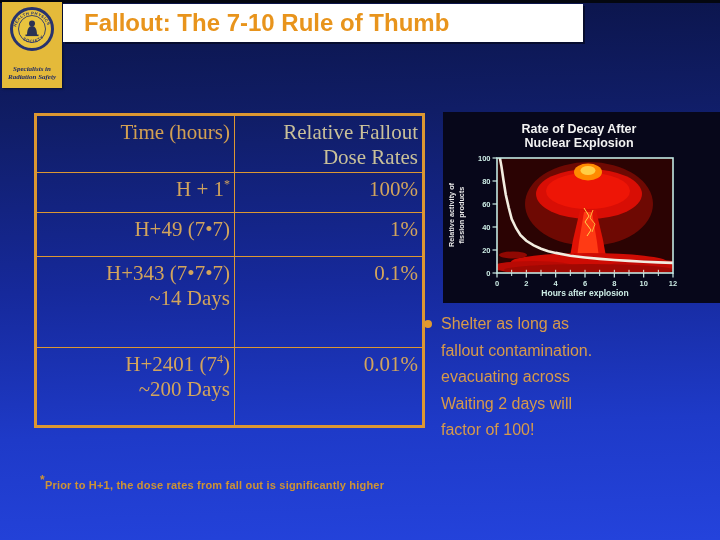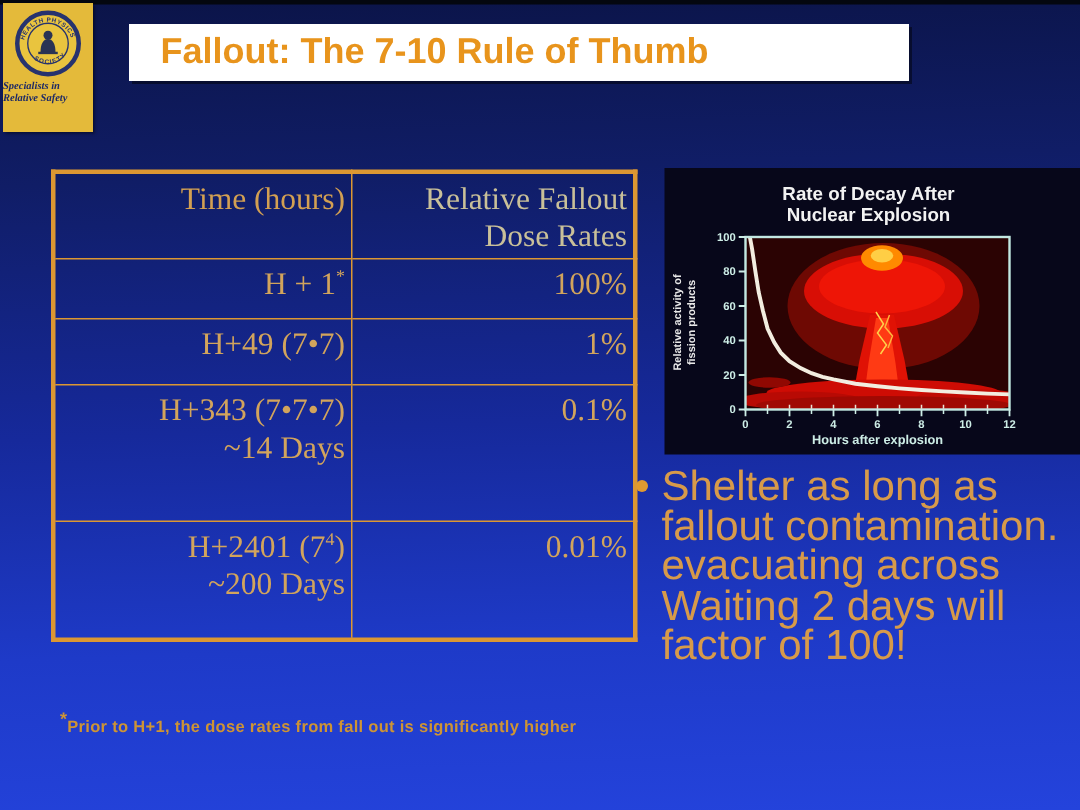--- a/index.html
+++ b/index.html
@@ -7,26 +7,26 @@
     position:relative;width:720px;height:540px;overflow:hidden;
     background:linear-gradient(178deg,#0b1448 0%,#101d66 22%,#16299b 52%,#1e3ac8 78%,#2443dc 100%);
     font-family:"Liberation Sans",sans-serif;
   }
   .top-edge{position:absolute;top:0;left:0;right:0;height:3px;background:#04070f;}
 
   
   .logo{position:absolute;left:2px;top:2px;width:60px;height:86px;background:#e4ba3a;
         box-shadow:1px 1px 2px rgba(0,0,0,.5);}
   .logo svg{display:block;margin:4px auto 0 auto;}
-  .tagline{margin-top:1px;font-family:"Liberation Serif",serif;
+  .tagline{margin-top:13px;text-align:center;font-family:"Liberation Serif",serif;
            font-style:italic;font-size:7px;line-height:8px;color:#1e2a66;font-weight:bold;}
 
   
-  .title-bar{position:absolute;left:63px;top:16px;width:520px;height:38px;background:#ffffff;
-             box-shadow:2px 2px 0 rgba(0,0,0,.45);margin-left:23px;}
+  .title-bar{position:absolute;left:63px;top:4px;width:520px;height:38px;background:#ffffff;
+             box-shadow:2px 2px 0 rgba(0,0,0,.45);}
   .title-text{display:block;padding-left:21px;line-height:38px;font-size:24px;font-weight:bold;
               color:#e8941c;white-space:nowrap;}
 
   
   table.fallout-table{
     position:absolute;left:34px;top:113px;width:388px;border-collapse:collapse;table-layout:fixed;
     border:3px solid #dc9732;font-family:"Liberation Serif",serif;color:#d2a45c;
   }
   table.fallout-table td,table.fallout-table th{
     border:1.5px solid #dc9732;vertical-align:top;text-align:right;font-weight:normal;
@@ -41,21 +41,21 @@
   .footnote{position:absolute;left:40px;top:479px;width:400px;font-size:11px;font-weight:bold;
             color:#ce9434;letter-spacing:.2px;}
 
   
   .chart-panel{position:absolute;left:443px;top:112px;width:323px;height:191px;background:#07071a;}
   .chart-panel svg{display:block;}
 
   
   .bullet-item{position:absolute;left:424px;top:311px;display:flex;gap:9px;}
   .bullet-dot{flex:none;width:8px;height:8px;border-radius:50%;background:#e09a30;margin-top:9px;}
-  .bullet-lines{font-size:28px;line-height:26.5px;color:#d79a4a;white-space:nowrap;}
+  .bullet-lines{font-size:16px;line-height:26.5px;color:#d79a4a;white-space:nowrap;}
 </style>
 </head>
 <body>
 
 <div class="slide">
   <div class="top-edge"></div>
 
   <div class="logo">
     <svg width="46" height="46" viewBox="0 0 46 46">
       <defs>
@@ -71,21 +71,21 @@
         <textPath href="#arcB" startOffset="22%">SOCIETY</textPath>
       </text>
       <g>
         <circle cx="23" cy="17.5" r="3" fill="#2a3354"></circle>
         <path d="M18,29 C18,23 20,20 23,20 C26,20 28,23 28,29 Z" fill="#2a3354"></path>
         <rect x="16.5" y="28.5" width="13" height="1.6" fill="#2a3354"></rect>
       </g>
     </svg>
     <div class="tagline">
       <div>Specialists in</div>
-      <div>Relative Safety</div>
+      <div>Radiation Safety</div>
     </div>
   </div>
 
   <div class="title-bar">
     <span class="title-text">Fallout: The 7-10 Rule of Thumb</span>
   </div>
 
   <table class="fallout-table">
     <colgroup>
         <col class="c1">

